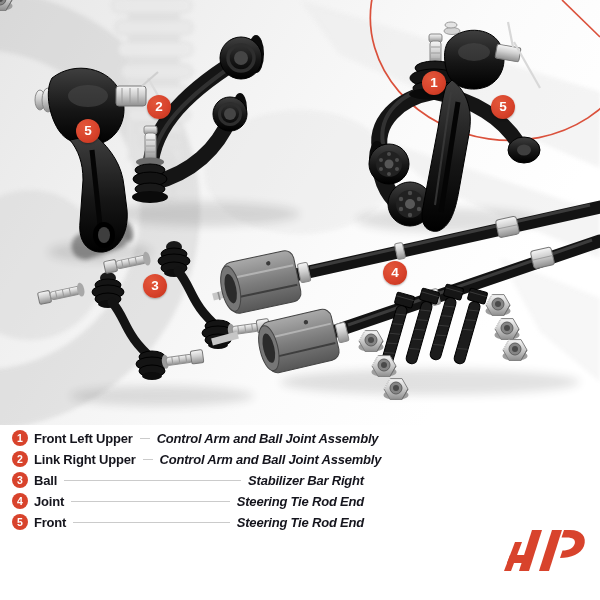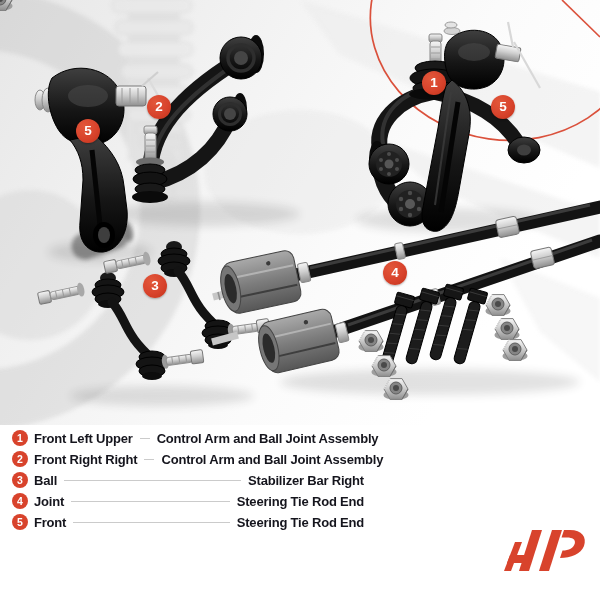--- a/index.html
+++ b/index.html
@@ -21,21 +21,21 @@
   
   .legend{position:absolute;left:12px;top:430px;width:352px;display:flex;
           flex-direction:column;gap:5px;}
   .lrow{display:flex;align-items:center;height:16px;}
   .lnum{flex:0 0 16px;width:16px;height:16px;border-radius:50%;background:#d8432c;
         color:#fff;font-weight:700;font-size:10.5px;line-height:16px;text-align:center;
         margin-right:6px;}
   .llabel,.lpart{font-weight:700;font-size:13px;letter-spacing:-0.2px;color:#15151d;
                  white-space:nowrap;}
   .leader{flex:1 1 auto;min-width:10px;border-top:1px solid #cbcbcb;height:0;margin:0 7px;}
-  .lpart{text-align:left;}
+  .lpart{text-align:left;font-style:italic;}
 
   .brand{position:absolute;left:496px;top:522px;width:92px;height:56px;}
 </style>
 </head>
 <body>
 
 <div id="app">
 
   <div class="stage">
     <svg width="600" height="425" viewBox="0 0 600 425">
@@ -332,21 +332,21 @@
 
   <div class="legend">
     <div class="lrow">
       <span class="lnum">1</span>
       <span class="llabel">Front Left Upper</span>
       <span class="leader"></span>
       <span class="lpart">Control Arm and Ball Joint Assembly</span>
     </div>
     <div class="lrow">
       <span class="lnum">2</span>
-      <span class="llabel">Front Right Right</span>
+      <span class="llabel">Link Right Upper</span>
       <span class="leader"></span>
       <span class="lpart">Control Arm and Ball Joint Assembly</span>
     </div>
     <div class="lrow">
       <span class="lnum">3</span>
       <span class="llabel">Ball</span>
       <span class="leader"></span>
       <span class="lpart">Stabilizer Bar Right</span>
     </div>
     <div class="lrow">

